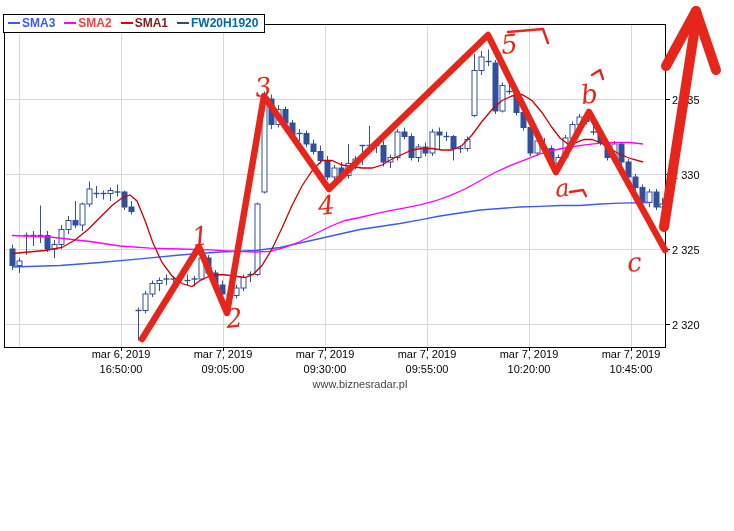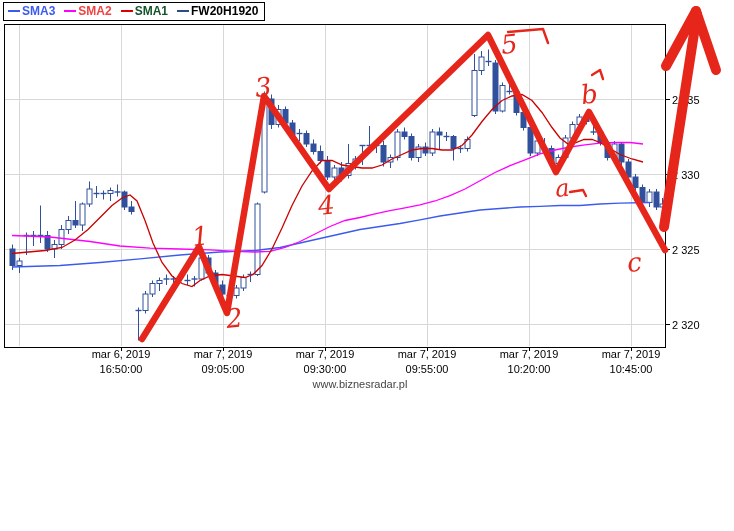--- a/index.html
+++ b/index.html
@@ -1,18 +1,18 @@
 <!DOCTYPE html>
 <html><head>
 <meta charset="utf-8">
 <style>
   html,body{margin:0;padding:0;background:#fff;}
   .stage{position:relative;width:734px;height:531px;background:#fff;overflow:hidden;
          font-family:"Liberation Sans",sans-serif;}
-  .legend{position:absolute;left:3px;top:2px;border:1px solid #000;background:#fff;
+  .legend{position:absolute;left:3px;top:14px;border:1px solid #000;background:#fff;
           padding:1px 6px 2px 4px;display:inline-flex;gap:9px;align-items:center;
           font-size:12px;font-weight:bold;white-space:nowrap;}
   .legend .li{display:inline-flex;align-items:center;}
   .legend .dash{display:inline-block;width:12px;height:2px;margin-right:2px;}
   .info{position:absolute;left:10px;top:27px;font-size:11px;color:#808080;white-space:pre;}
   svg{position:absolute;left:0;top:0;}
 </style>
 </head>
 <body>
 
@@ -281,20 +281,20 @@
       <span class="li">
         <span class="dash" style="background: rgb(59, 91, 238);"></span>
         <span style="color: rgb(59, 91, 238);">SMA3</span>
       </span>
       <span class="li">
         <span class="dash" style="background: rgb(255, 0, 255);"></span>
         <span style="color: #ef4444;">SMA2</span>
       </span>
       <span class="li">
         <span class="dash" style="background: rgb(221, 0, 0);"></span>
-        <span style="color: #14532d;">SMA1</span>
+        <span style="color: #7f1d1d;">SMA1</span>
       </span>
       <span class="li">
         <span class="dash" style="background: rgb(43, 76, 136);"></span>
-        <span style="color: #000000;">FW20H1920</span>
+        <span style="color: #0369a1;">FW20H1920</span>
       </span>
     </div>
 </div>
 
 </body></html>

